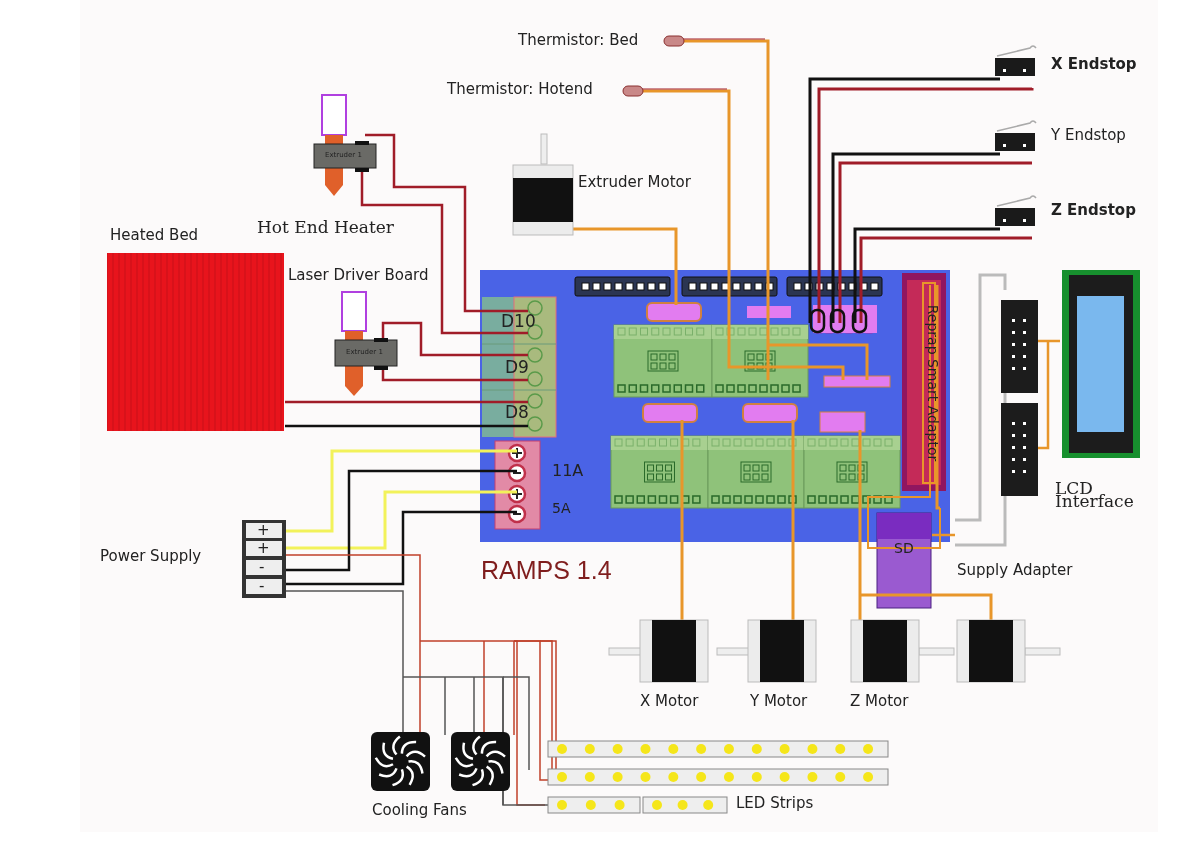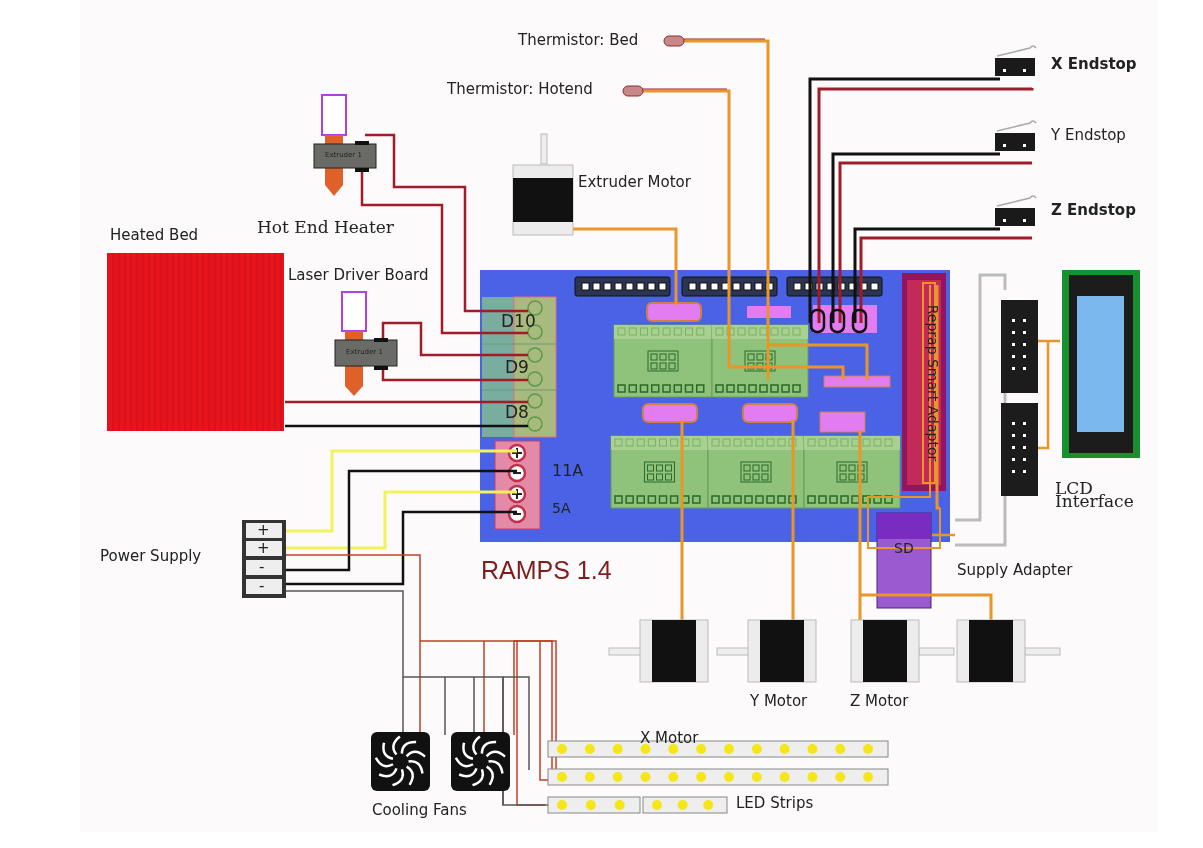--- a/index.html
+++ b/index.html
@@ -570,21 +570,21 @@
 <div class="lbl" style="left:100px;top:547px;font-size:15px;">Power Supply</div>
 <div class="lbl" style="left:257px;top:521px;font-size:15px;">+</div>
 <div class="lbl" style="left:257px;top:539px;font-size:15px;">+</div>
 <div class="lbl" style="left:259px;top:558px;font-size:15px;">-</div>
 <div class="lbl" style="left:259px;top:577px;font-size:15px;">-</div>
 
 <div class="lbl" style="left:957px;top:561px;font-size:15px;">Supply Adapter</div>
 <div class="lbl serif" style="left:1055px;top:466px;font-size:17px;margin-top:12px;">LCD</div>
 <div class="lbl serif" style="left:1055px;top:491px;font-size:17px;">Interface</div>
 
-<div class="lbl" style="left:640px;top:729px;font-size:15px;">X Motor</div>
+<div class="lbl" style="left:640px;top:692px;font-size:15px;">X Motor</div>
 <div class="lbl" style="left:750px;top:692px;font-size:15px;">Y Motor</div>
 <div class="lbl" style="left:850px;top:692px;font-size:15px;">Z Motor</div>
 <div class="lbl" style="left:372px;top:801px;font-size:15px;">Cooling Fans</div>
 <div class="lbl" style="left:736px;top:794px;font-size:15px;">LED Strips</div>
 
 <div class="lbl" style="left:325px;top:151px;font-size:7px;">Extruder 1</div>
 <div class="lbl" style="left:346px;top:348px;font-size:7px;">Extruder 1</div>
 </div>
 
 </body></html>

